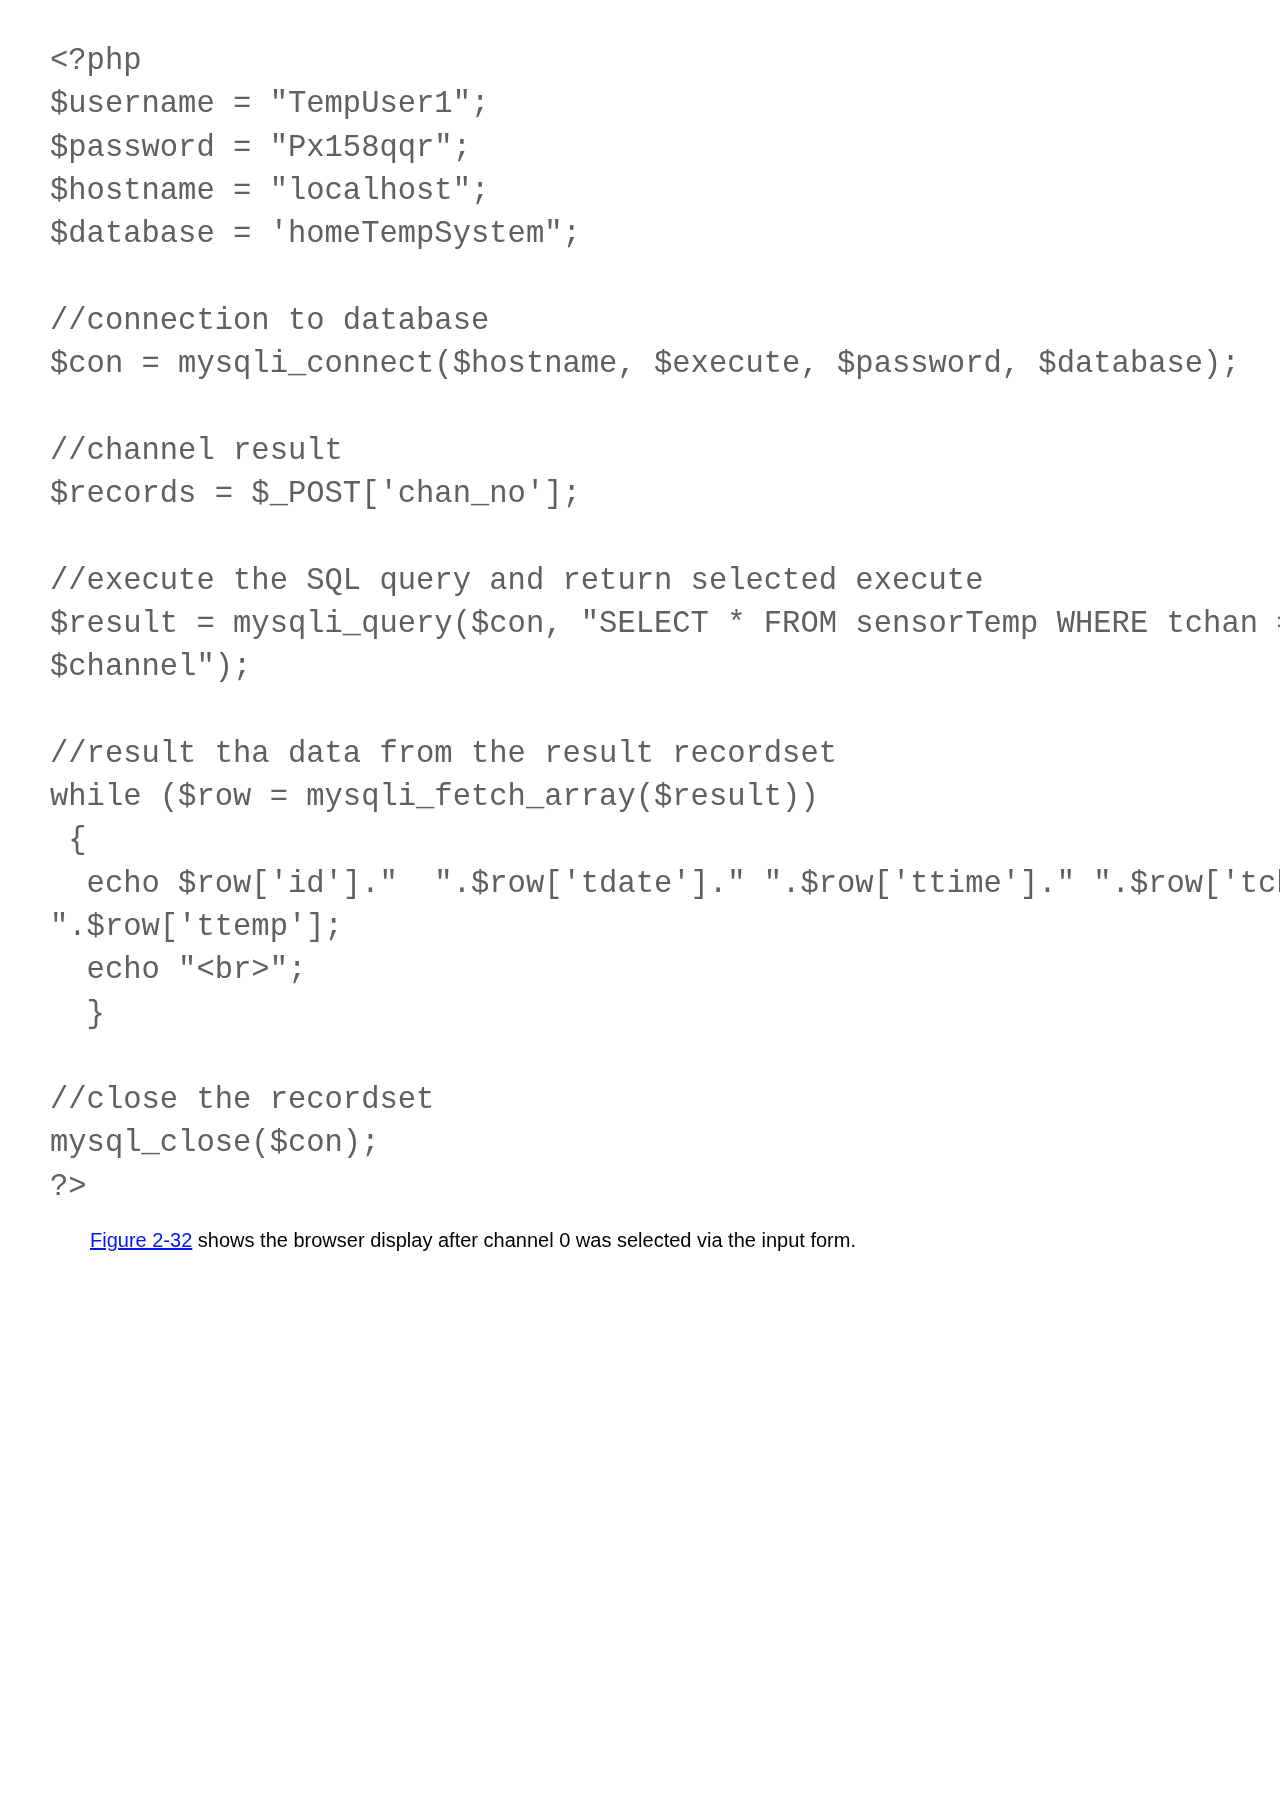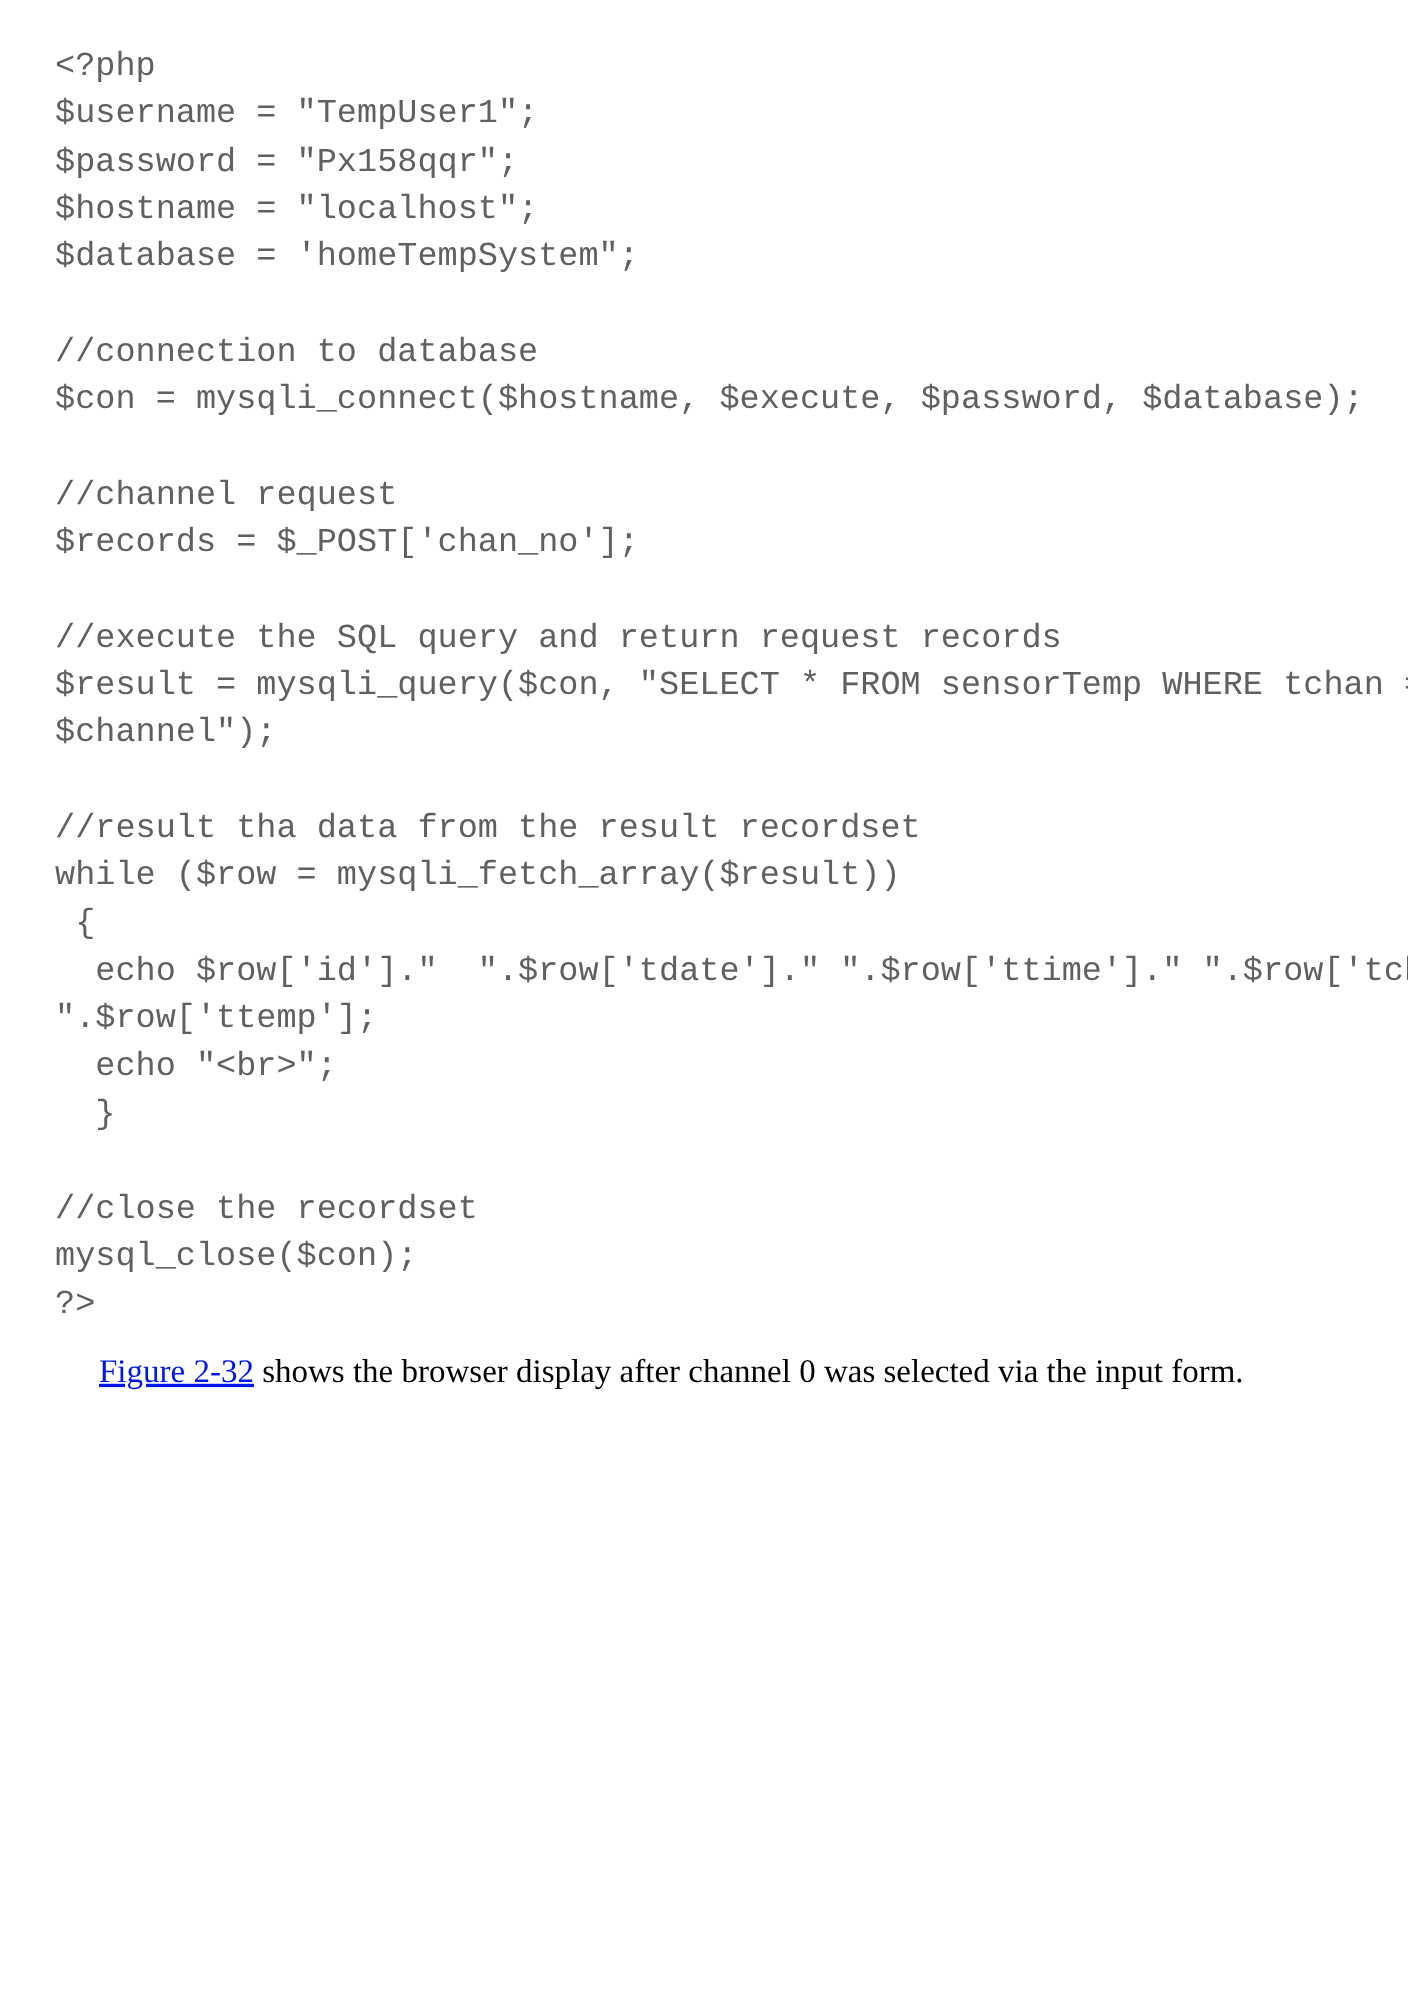--- a/index.html
+++ b/index.html
@@ -18,22 +18,22 @@
     font-family: 'Courier New', Courier, monospace;
     font-size: 30.5px;
     line-height: 1.42;
     color: #606060;
     white-space: pre;
     letter-spacing: 0px;
     filter: blur(0.2px);
     margin-bottom: 18px;
   }
   .caption {
-    font-family: Liberation Serif, serif;
-    font-size: 30px;
+    font-family: Liberation Sans, sans-serif;
+    font-size: 20px;
     line-height: 1.35;
     color: #000;
     margin-left: -10px;
   }
   .caption a {
     color: #0016ee;
     text-decoration: underline;
     margin-left: 50px;
   }
 </style>
@@ -44,24 +44,24 @@
 
   <div class="code-block"><span>&lt;?php</span>
 <span>$username = "TempUser1";</span>
 <span>$password = "Px158qqr";</span>
 <span>$hostname = "localhost";</span>
 <span>$database = 'homeTempSystem";</span>
 <span></span>
 <span>//connection to database</span>
 <span>$con = mysqli_connect($hostname, $execute, $password, $database);</span>
 <span></span>
-<span>//channel request</span>
+<span>//channel result</span>
 <span>$records = $_POST['chan_no'];</span>
 <span></span>
-<span>//execute the SQL query and return request records</span>
+<span>//execute the SQL query and return selected execute</span>
 <span>$result = mysqli_query($con, "SELECT * FROM sensorTemp WHERE tchan =</span>
 <span>$channel");</span>
 <span></span>
 <span>//result tha data from the result recordset</span>
 <span>while ($row = mysqli_fetch_array($result))</span>
 <span> {</span>
 <span>  echo $row['id']."  ".$row['tdate']." ".$row['ttime']." ".$row['tchan']."</span>
 <span>".$row['ttemp'];</span>
 <span>  echo "&lt;br&gt;";</span>
 <span>  }</span>

